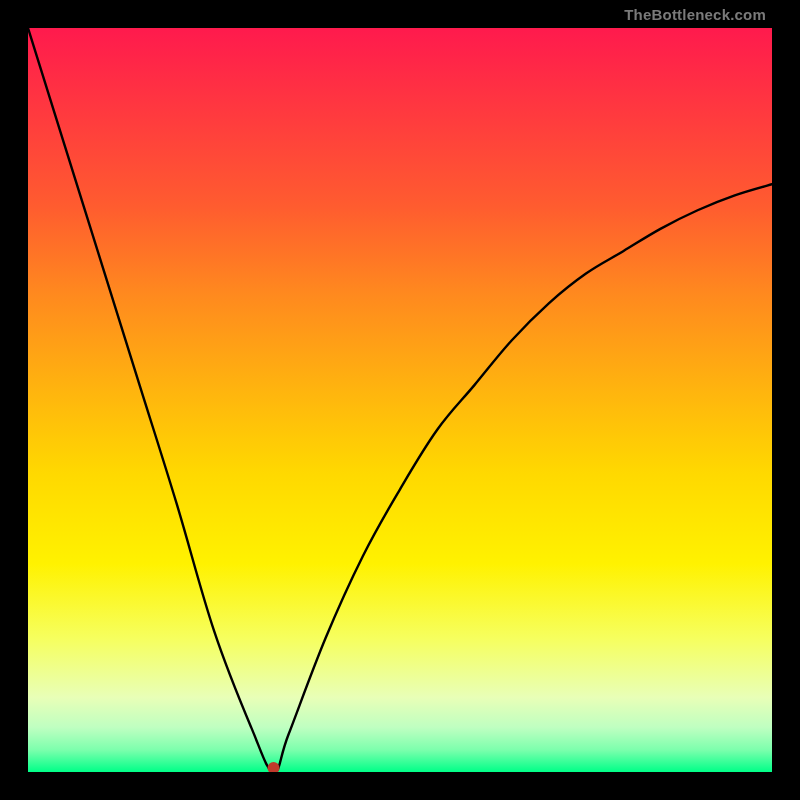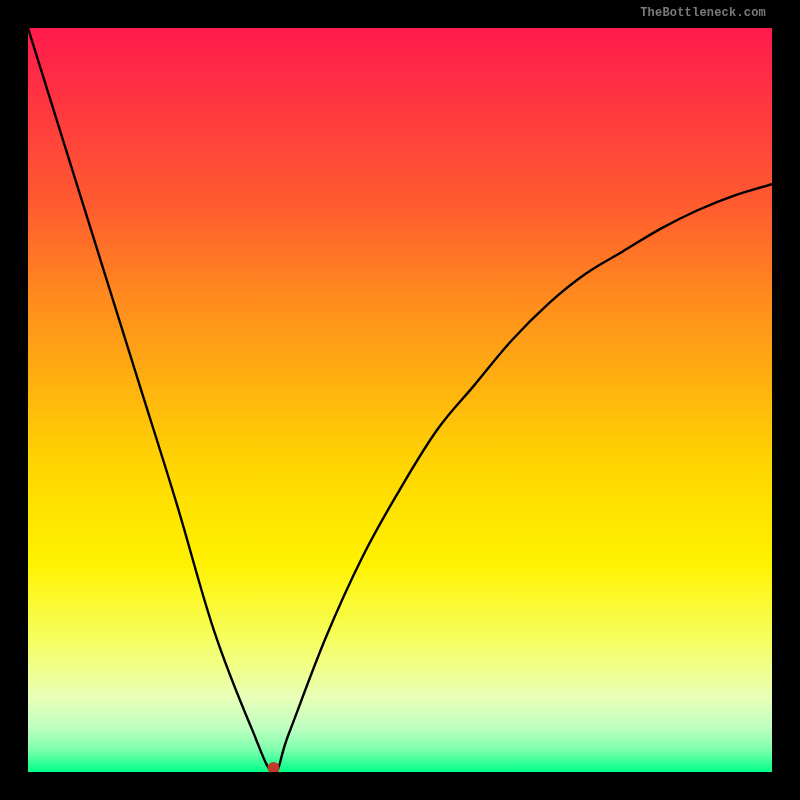--- a/index.html
+++ b/index.html
@@ -28,22 +28,22 @@
       #e8ffb7 90%,
       #bfffc1 94%,
       #7dffad 97%,
       #00ff88 100%
     );
   }
   .watermark {
     position: absolute;
     top: 6px;
     right: 34px;
-    font-family: Liberation Mono, monospace;
-    font-size: 12px;
+    font-family: Liberation Sans, sans-serif;
+    font-size: 15px;
     font-weight: 600;
     color: #7a7a7a;
     letter-spacing: 0.2px;
     user-select: none;
   }
   .curves {
     position: absolute;
     inset: 0;
     width: 100%;
     height: 100%;

